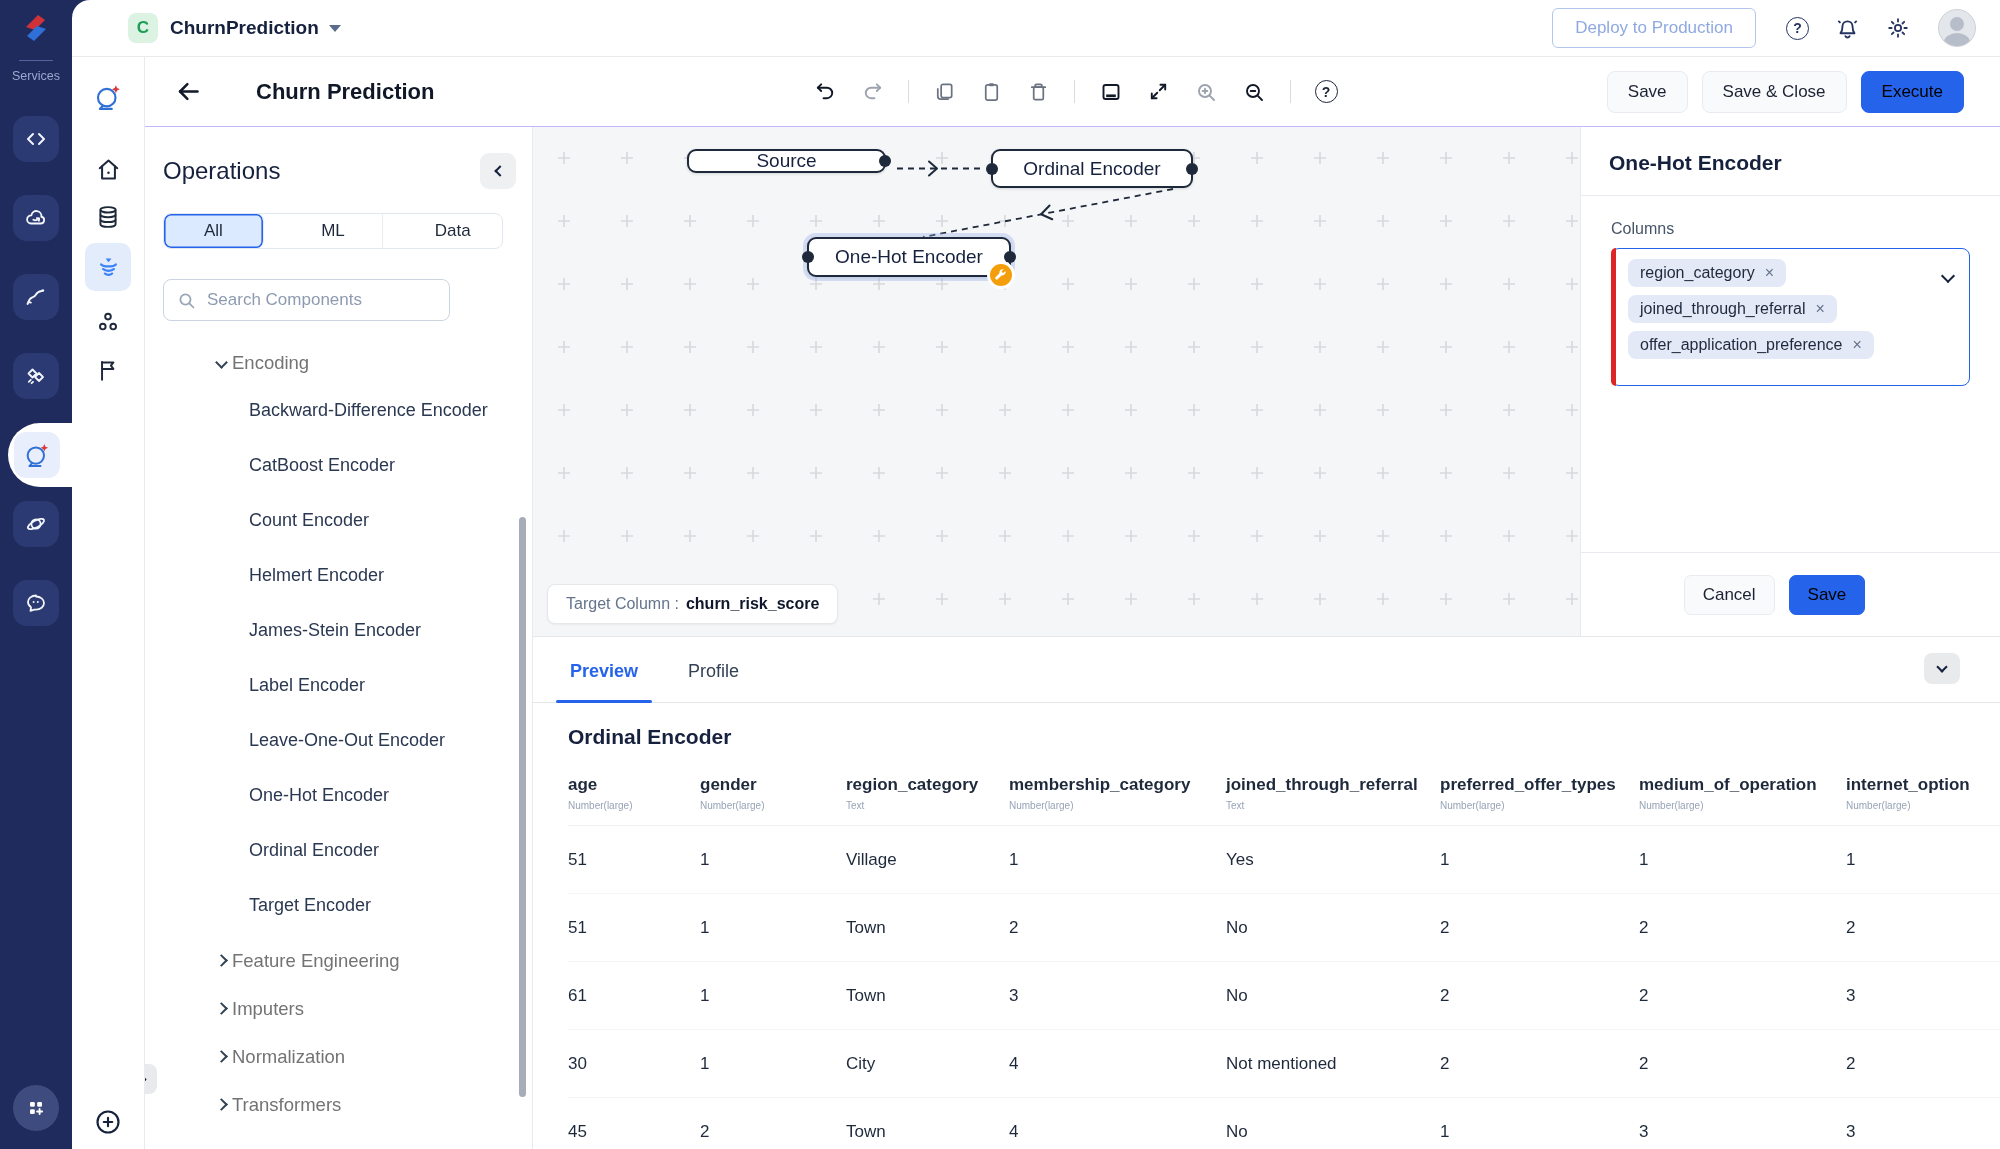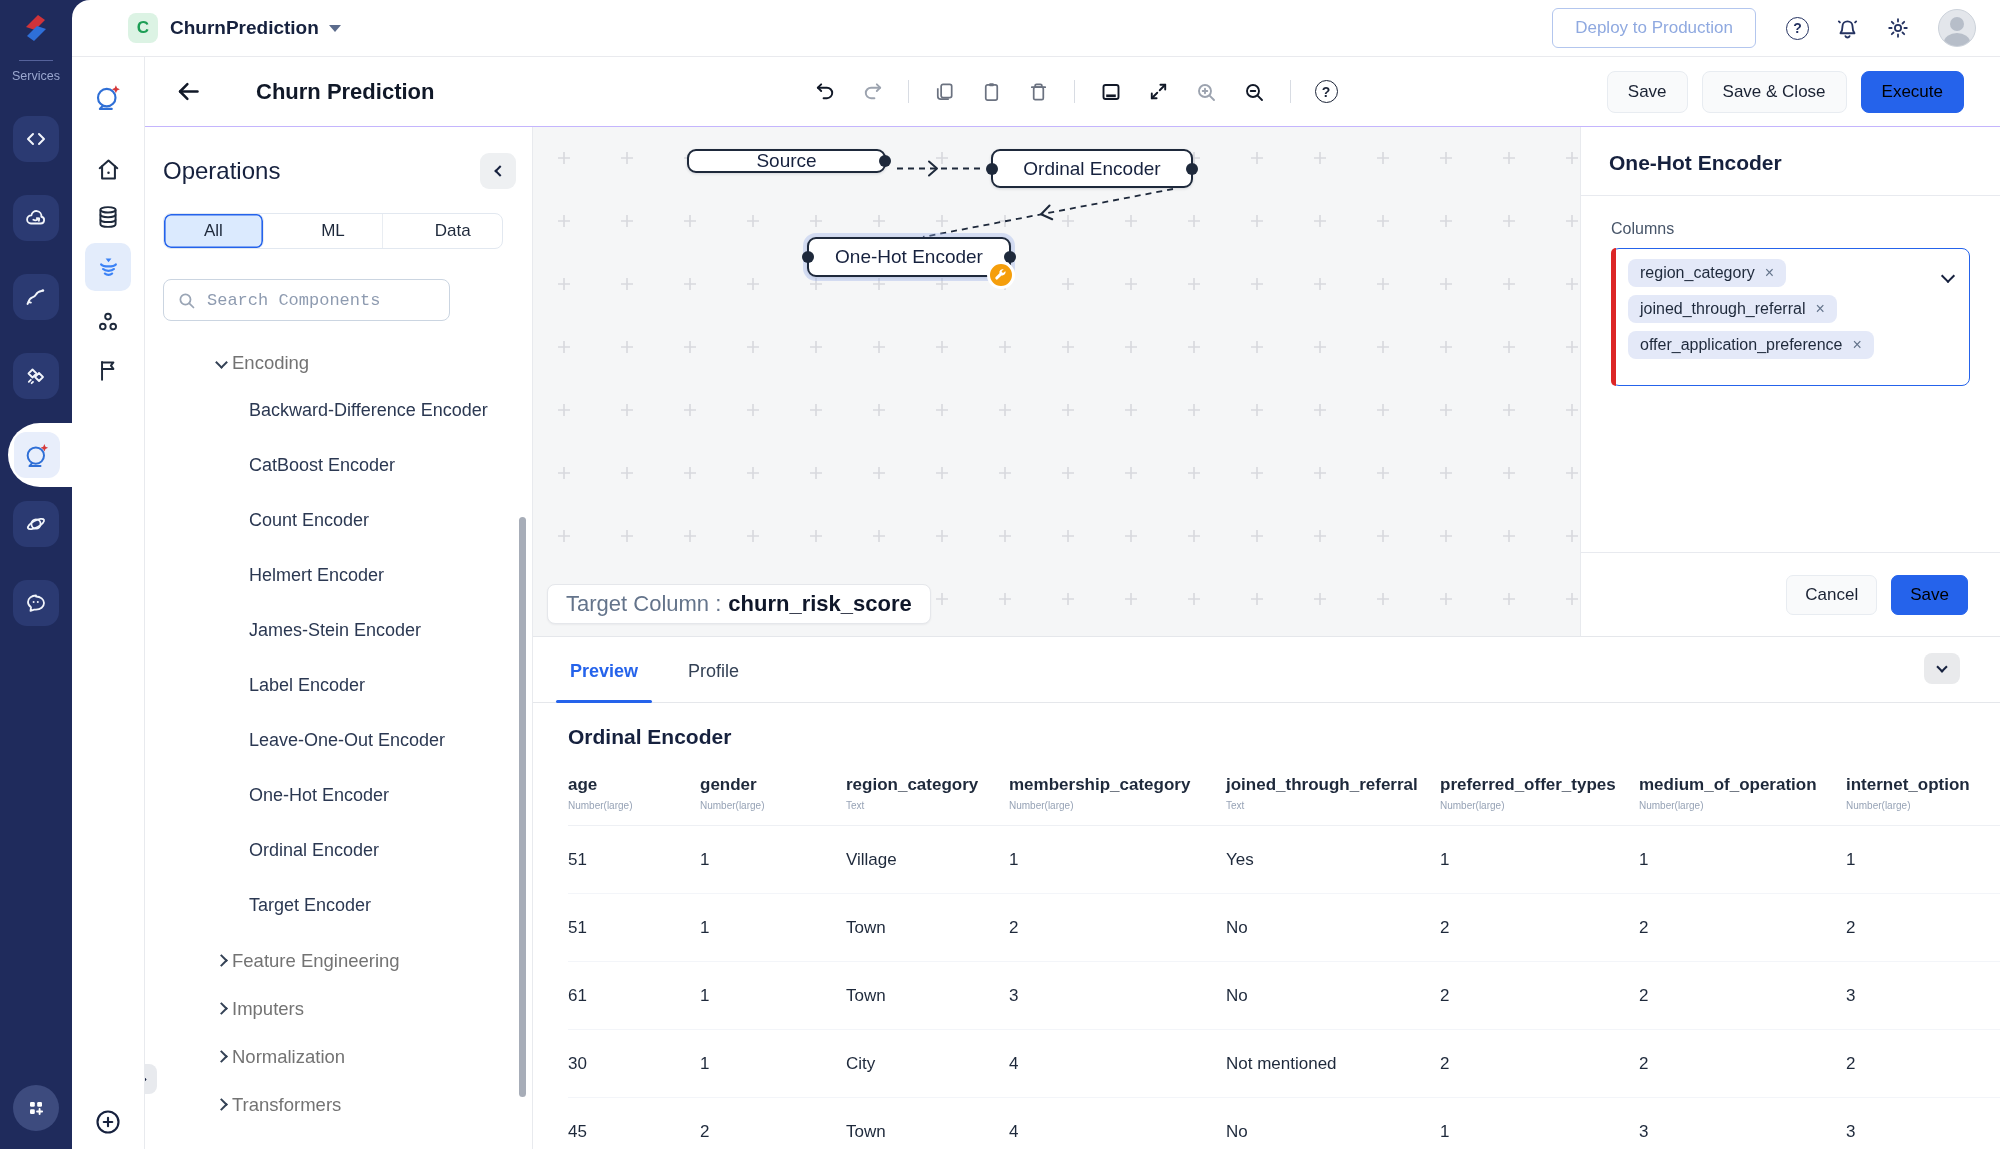--- a/index.html
+++ b/index.html
@@ -67,57 +67,57 @@
   .ops { width:388px; flex:0 0 388px; background:#fff; border-right:1px solid #e8eaee; position:relative; padding:26px 0 0 18px; overflow:hidden; }
   .ops-head { display:flex; align-items:center; justify-content:space-between; padding-right:16px; }
   .ops-title { font-size:24px; font-weight:normal; color:#16213e; }
   .collapse-btn { width:36px; height:36px; border-radius:9px; background:#eef0f2; display:flex; align-items:center; justify-content:center; cursor:pointer; }
   .collapse-btn .chv { width:8px; height:8px; border-color:#16213e; margin-left:3px; }
   .seg { margin-top:24px; width:340px; height:36px; border:1px solid #e2e8f0; border-radius:8px; display:flex; background:#fff; overflow:hidden;gap:20px; }
   .seg-item { flex:1; display:flex; align-items:center; justify-content:center; font-size:17px; color:#1e293b; cursor:pointer; border-right:1px solid #e9edf2; }
   .seg-item:last-child { border-right:none; }
   .seg-item.active { background:#dbeafe; box-shadow:inset 0 0 0 1.6px #2563eb; border-radius:7px; }
   .search-box { margin-top:30px; width:287px; height:42px; border:1px solid #cbd5e1; border-radius:8px; display:flex; align-items:center; padding:0 12px; gap:10px; background:#fff; }
-  .search-box input { border:none; outline:none; flex:1; font-size:17px; color:#334155; font-family:Liberation Mono, monospace; background:transparent; }
+  .search-box input { border:none; outline:none; flex:1; font-size:17px; color:#334155; font-family:Liberation Sans, sans-serif; background:transparent; }
   .search-box input::placeholder { color:#8e9bb0; }
   .ops-list { margin-top:28px; font-size:18px; color:#2b3852; }
   .sec-row { display:flex; align-items:center; gap:6px; padding-left:54px; height:27px; margin-bottom:21px; cursor:pointer; color:#737373; }
   .sec-row .lbl { font-size:18.5px; }
   .op-item { padding-left:86px; padding-right:40px; line-height:27px; margin-bottom:28px; cursor:pointer; }
   .ops-scrollbar { position:absolute; right:6px; top:390px; width:7px; height:580px; border-radius:4px; background:#a7adb8; }
   .ops-toggle { position:absolute; left:-18px; top:937px; width:30px; height:30px; border-radius:8px; background:#e8eaee; display:flex; align-items:center; justify-content:center; cursor:pointer; z-index:5; }
   .ops-toggle .chv { width:7px; height:7px; border-color:#16213e; margin-right:2px; }
   .right-area { flex:1; display:flex; flex-direction:column; min-width:0; position:relative; }
   .upper-row { height:510px; flex:0 0 510px; display:flex; min-width:0; }
 
   
   .canvas { flex:1; position:relative; background:#f5f6f7; border-bottom:1px solid #e5e7eb; overflow:hidden; }
   .canvas-svg { position:absolute; inset:0; }
   .node { position:absolute; background:#fff; border:2px solid #1e293b; border-radius:9px; display:flex; align-items:center; justify-content:center; font-size:19px; color:#16213e; box-shadow:0 1px 3px rgba(15,23,42,.14); cursor:pointer; }
   .node.selected { box-shadow:0 0 0 4px rgba(148,172,232,.35), 0 1px 3px rgba(15,23,42,.14); }
   .port { position:absolute; width:12px; height:12px; border-radius:50%; background:#1e293b; top:50%; transform:translateY(-50%); }
   .port.l { left:-7px; } .port.r { right:-7px; }
   .node-badge { position:absolute; right:-6px; bottom:-14px; width:28px; height:28px; border-radius:50%; background:#f59e0b; border:3px solid #fff; display:flex; align-items:center; justify-content:center; }
-  .target-chip { position:absolute; left:14px; bottom:12px; height:40px; background:#fff; border:1px solid #e5e7eb; border-radius:8px; display:flex; align-items:center; padding:0 18px; gap:7px; font-size:22px; box-shadow:0 1px 2px rgba(15,23,42,.05); }
+  .target-chip { position:absolute; left:14px; bottom:12px; height:40px; background:#fff; border:1px solid #e5e7eb; border-radius:8px; display:flex; align-items:center; padding:0 18px; gap:7px; font-size:16px; box-shadow:0 1px 2px rgba(15,23,42,.05); }
   .target-chip .t-lbl { color:#64748b; }
   .target-chip .t-val { color:#0f172a; font-weight:bold; }
 
   
   .config { width:420px; flex:0 0 420px; background:#fff; border-left:1px solid #e8eaee; border-bottom:1px solid #e5e7eb; position:relative; }
   .cp-head { padding:24px 28px 20px 28px; border-bottom:1px solid #e8eaef; }
   .cp-title { font-size:21px; font-weight:bold; color:#16213e; }
   .cp-body { padding:24px 30px 0 30px; }
   .cp-label { font-size:16px; color:#475569; }
   .mselect { margin-top:10px; position:relative; border:1.8px solid #2563eb; border-radius:8px; min-height:138px; padding:10px 40px 10px 16px; }
   .mselect .stripe { position:absolute; left:-1px; top:-1px; bottom:-1px; width:4.5px; background:#dc2626; border-radius:8px 0 0 8px; }
   .chip { display:inline-flex; align-items:center; gap:10px; background:#e4e9f8; border-radius:8px; padding:5px 12px; font-size:16px; color:#1e293b; margin-bottom:8px; }
   .chip .x { color:#64748b; font-size:16px; cursor:pointer; line-height:1; }
   .mselect .dd-chv { position:absolute; right:16px; top:22px; width:10px; height:10px; border-color:#16213e; border-width:2.4px; cursor:pointer; }
   .chips-col { display:flex; flex-direction:column; align-items:flex-start; }
-  .cp-footer { position:absolute; left:0; right:0; bottom:0; height:84px; border-top:1px solid #e8eaef; display:flex; align-items:center; justify-content:flex-end; gap:14px; padding-right:32px; }
+  .cp-footer { position:absolute; left:0; right:0; bottom:0; height:84px; border-top:1px solid #e8eaef; display:flex; align-items:center; justify-content:center; gap:14px; padding-right:32px; }
   .btn.sm { padding:9px 18px; font-size:17px; border-radius:7px; }
 
   
   .preview { flex:1; background:#fff; min-height:0; display:flex; flex-direction:column; position:relative; }
   .pv-tabs { height:66px; flex:0 0 66px; border-bottom:1px solid #e5e7eb; display:flex; align-items:flex-end; gap:46px; padding-left:35px; position:relative; }
   .pv-tab { font-size:18px; color:#334155; padding:0 2px 20px 2px; position:relative; cursor:pointer; }
   .pv-tab.active { color:#2563eb; font-weight:600; }
   .pv-tab.active::after { content:""; position:absolute; left:-12px; right:-12px; bottom:-1px; height:3.5px; background:#2563eb; border-radius:2px; }
   .pv-collapse { position:absolute; right:40px; top:16px; width:36px; height:31px; border-radius:8px; background:#e9eaec; display:flex; align-items:center; justify-content:center; cursor:pointer; }
   .pv-collapse .chv { width:8px; height:8px; border-color:#16213e; margin-top:-3px; }

